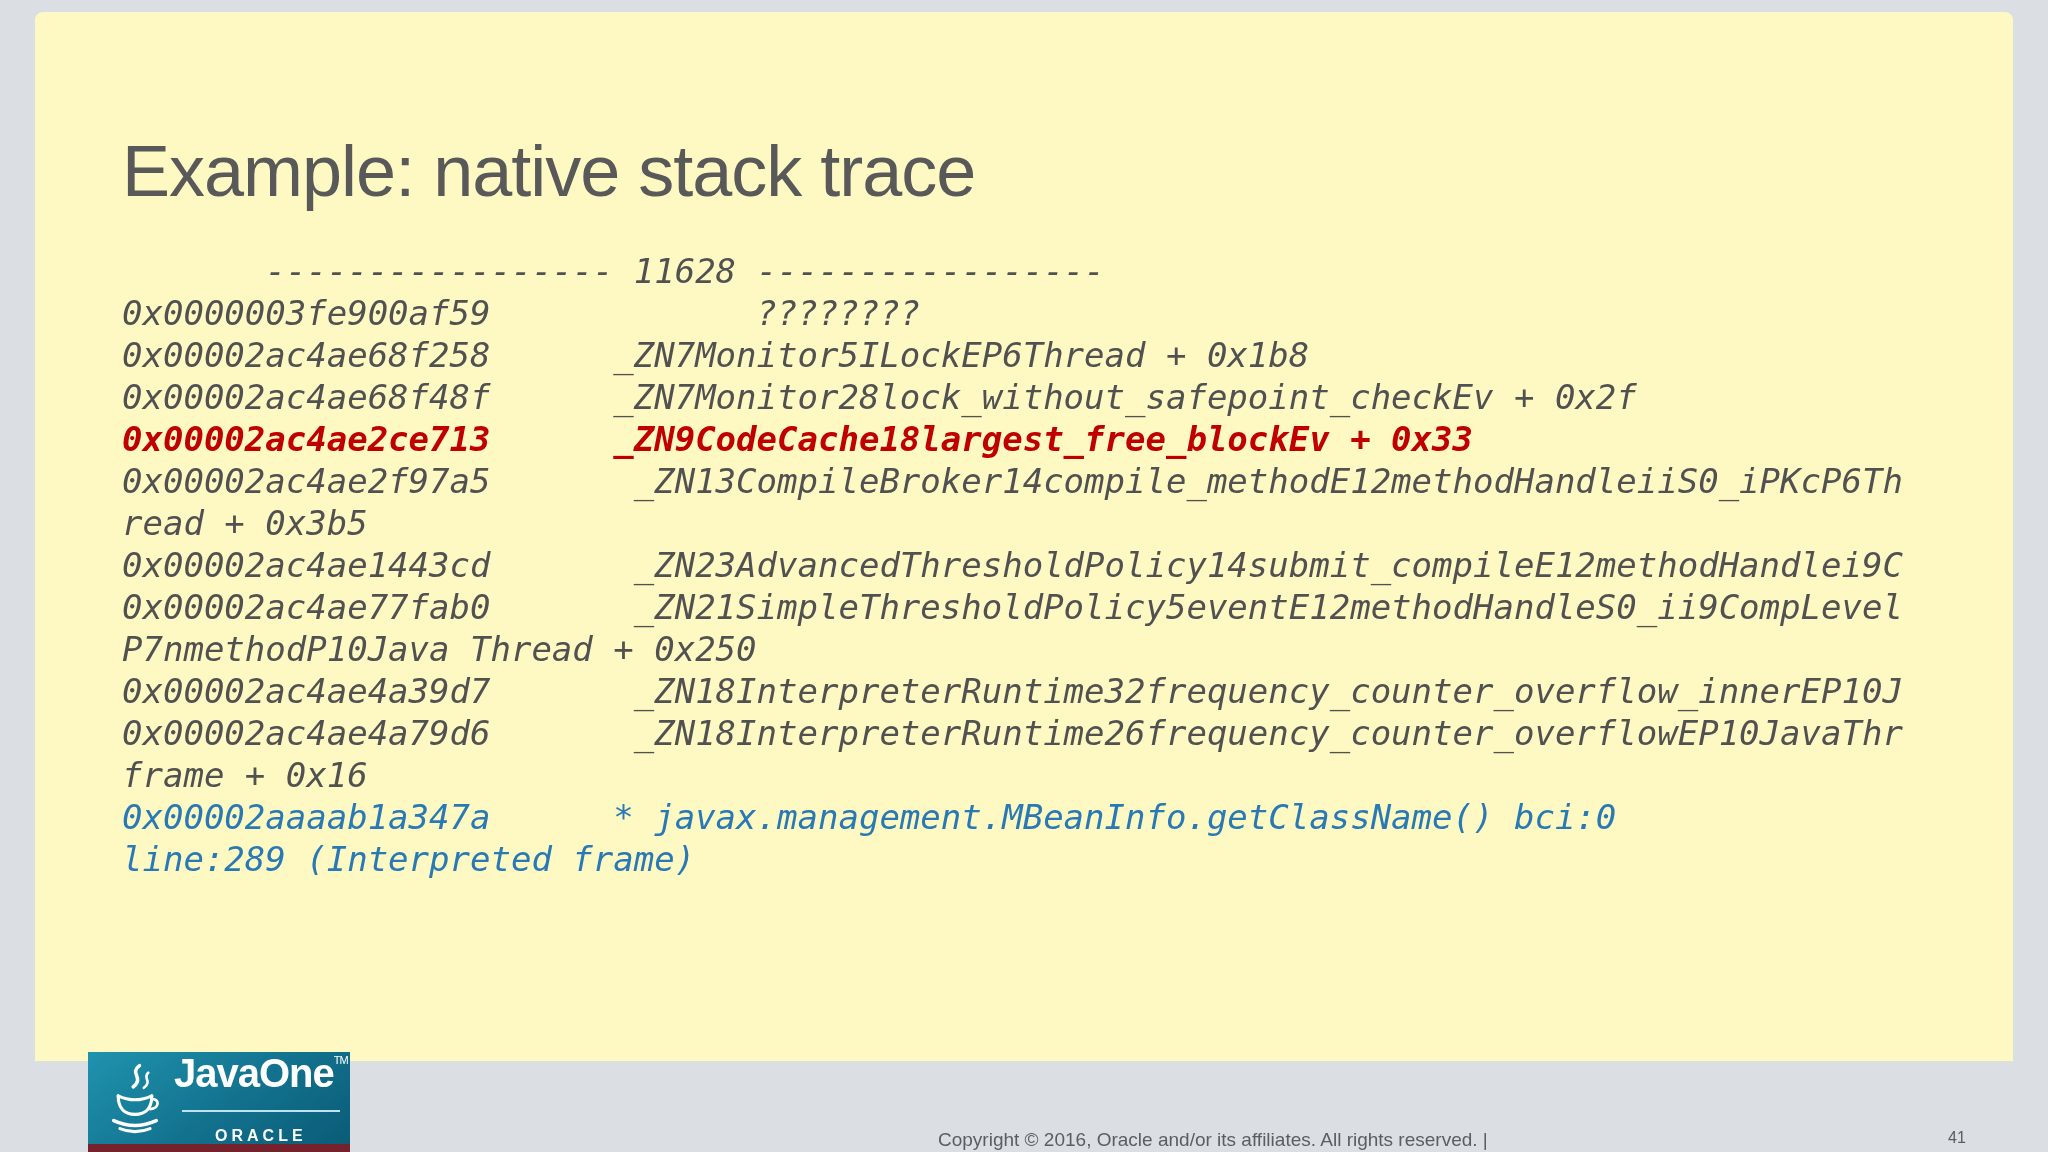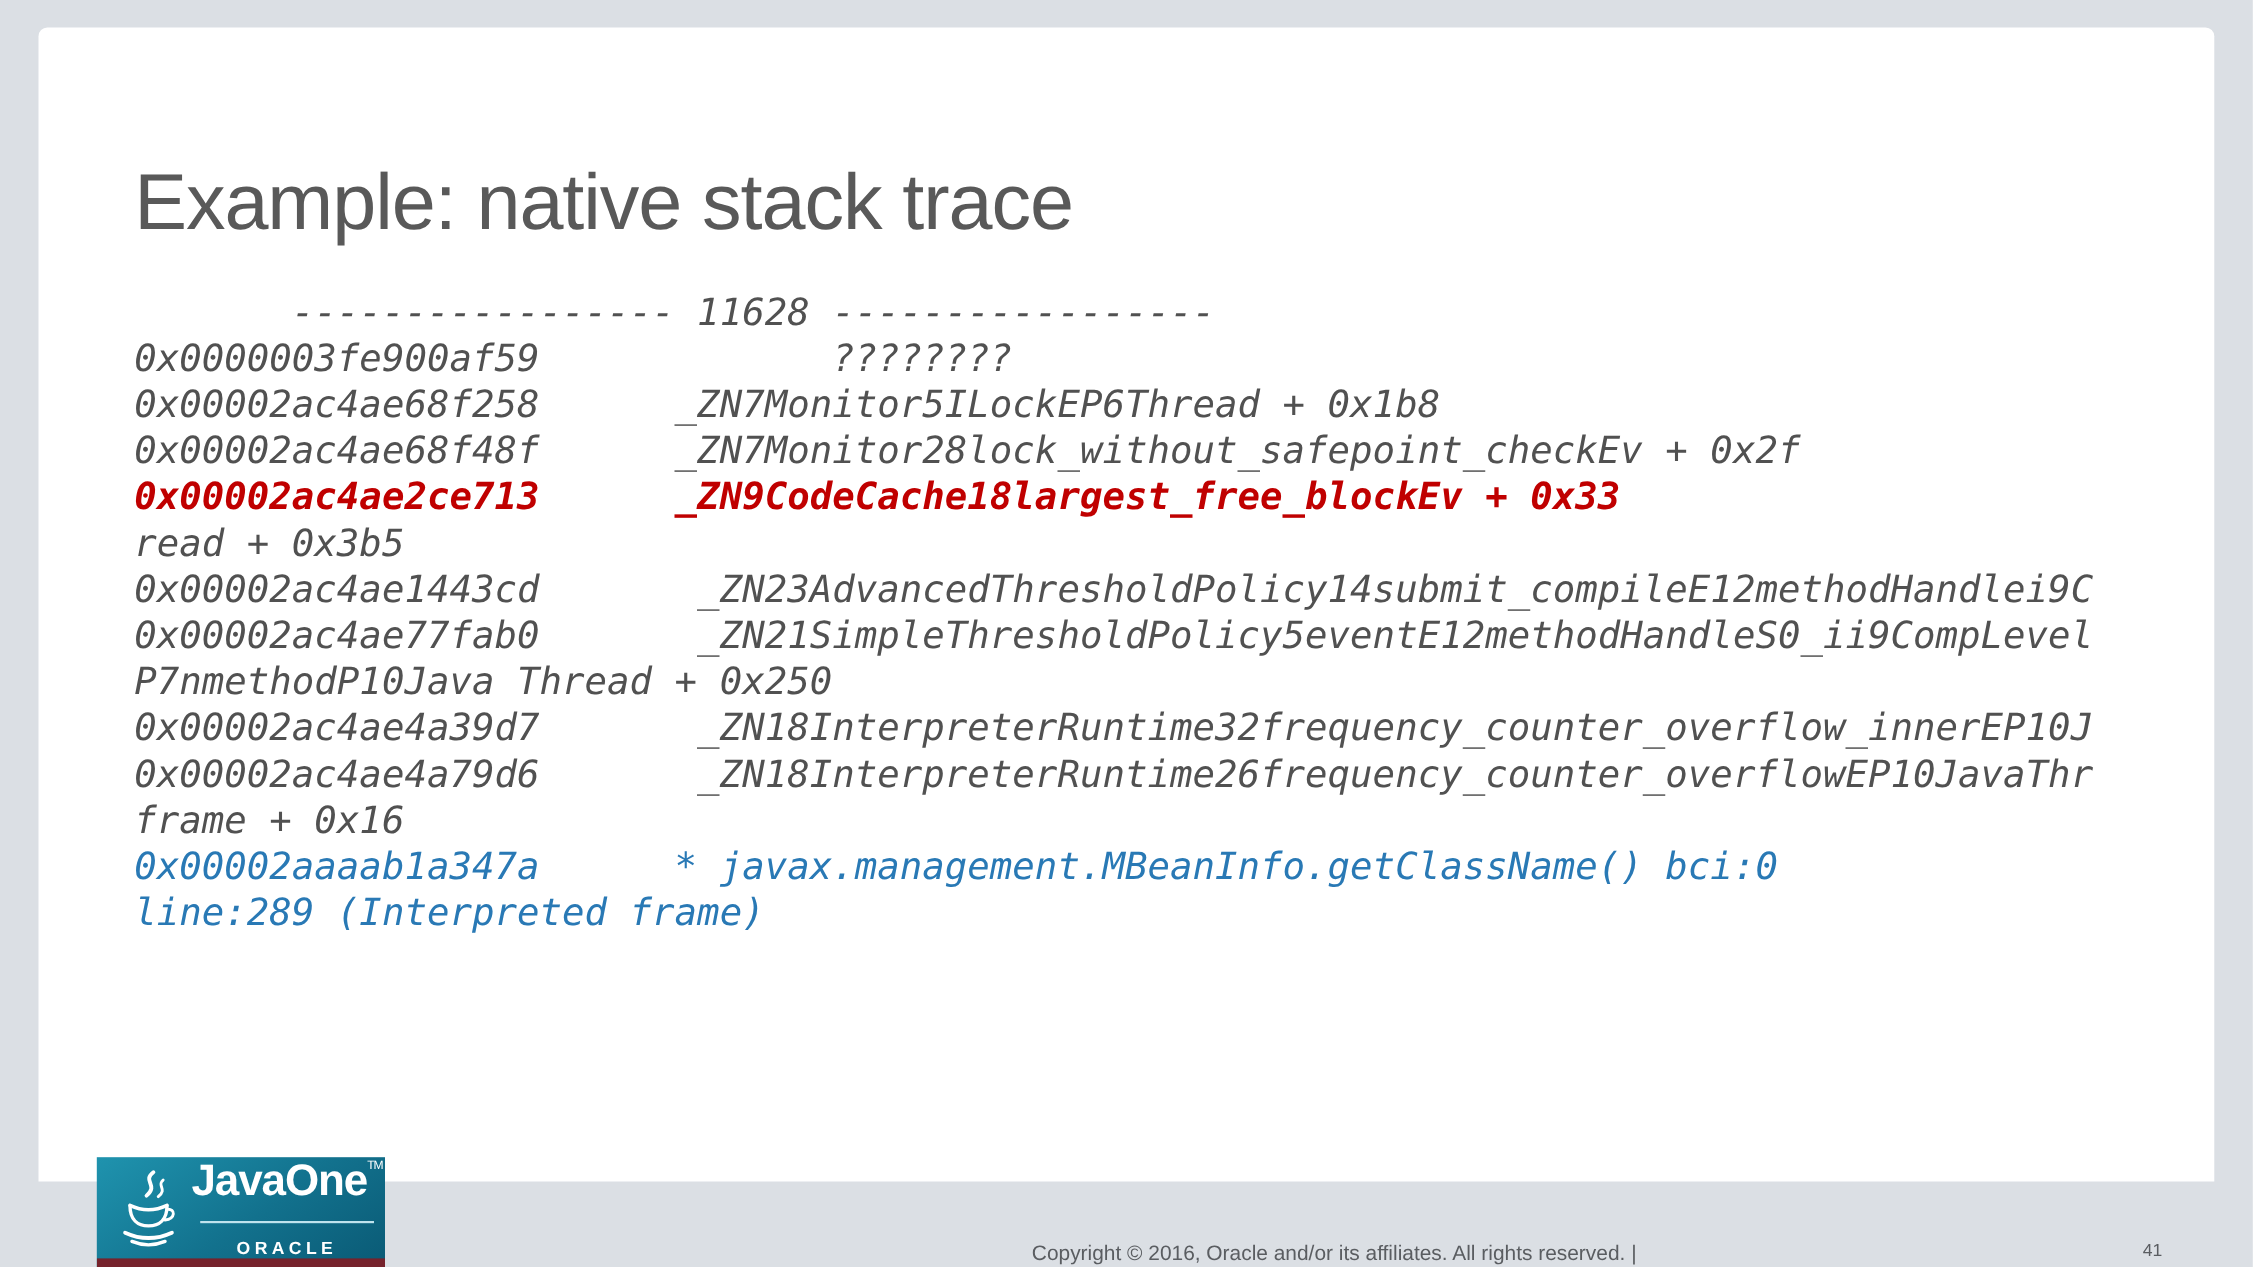--- a/index.html
+++ b/index.html
@@ -3,22 +3,22 @@
 <meta charset="utf-8">
 <style>
   html,body{margin:0;padding:0;}
   body{
     width:2048px;height:1152px;
     background:#dbdfe4;
     font-family:"Liberation Sans", sans-serif;
     position:relative;overflow:hidden;
   }
   .slide{
-    position:absolute;left:35px;top:25px;width:1978px;height:1049px;
-    background:#ffffff;border-radius:8px 8px 0 0;text-decoration:underline;
+    position:absolute;left:35px;top:12px;width:1978px;height:1049px;
+    background:#fef9c3;border-radius:8px 8px 0 0;text-decoration:underline;
   }
   .page-title{
     position:absolute;left:87px;top:118px;margin:0;
     font-size:72px;font-weight:500;color:#595959;letter-spacing:-1px;
     font-family:"Liberation Sans", sans-serif;
   }
   .trace{
     position:absolute;left:87px;top:238px;width:1895px;
     font-family:"DejaVu Sans Mono", monospace;
     font-style:italic;
@@ -64,20 +64,21 @@
 <div>
 
   <div class="slide">
     <h1 class="page-title">Example: native stack trace</h1>
     <div class="trace">
         <div class="trace-line">       ----------------- 11628 -----------------</div>
         <div class="trace-line">0x0000003fe900af59             ????????</div>
         <div class="trace-line">0x00002ac4ae68f258      _ZN7Monitor5ILockEP6Thread + 0x1b8</div>
         <div class="trace-line">0x00002ac4ae68f48f      _ZN7Monitor28lock_without_safepoint_checkEv + 0x2f</div>
         <div class="trace-line highlight">0x00002ac4ae2ce713      _ZN9CodeCache18largest_free_blockEv + 0x33</div>
+        <div class="trace-line">0x00002ac4ae2f97a5       _ZN13CompileBroker14compile_methodE12methodHandleiiS0_iPKcP6Th</div>
         <div class="trace-line">read + 0x3b5</div>
         <div class="trace-line">0x00002ac4ae1443cd       _ZN23AdvancedThresholdPolicy14submit_compileE12methodHandlei9C</div>
         <div class="trace-line">0x00002ac4ae77fab0       _ZN21SimpleThresholdPolicy5eventE12methodHandleS0_ii9CompLevel</div>
         <div class="trace-line">P7nmethodP10Java Thread + 0x250</div>
         <div class="trace-line">0x00002ac4ae4a39d7       _ZN18InterpreterRuntime32frequency_counter_overflow_innerEP10J</div>
         <div class="trace-line">0x00002ac4ae4a79d6       _ZN18InterpreterRuntime26frequency_counter_overflowEP10JavaThr</div>
         <div class="trace-line">frame + 0x16</div>
         <div class="trace-line java">0x00002aaaab1a347a      * javax.management.MBeanInfo.getClassName() bci:0</div>
         <div class="trace-line java">line:289 (Interpreted frame)</div>
       </div>

